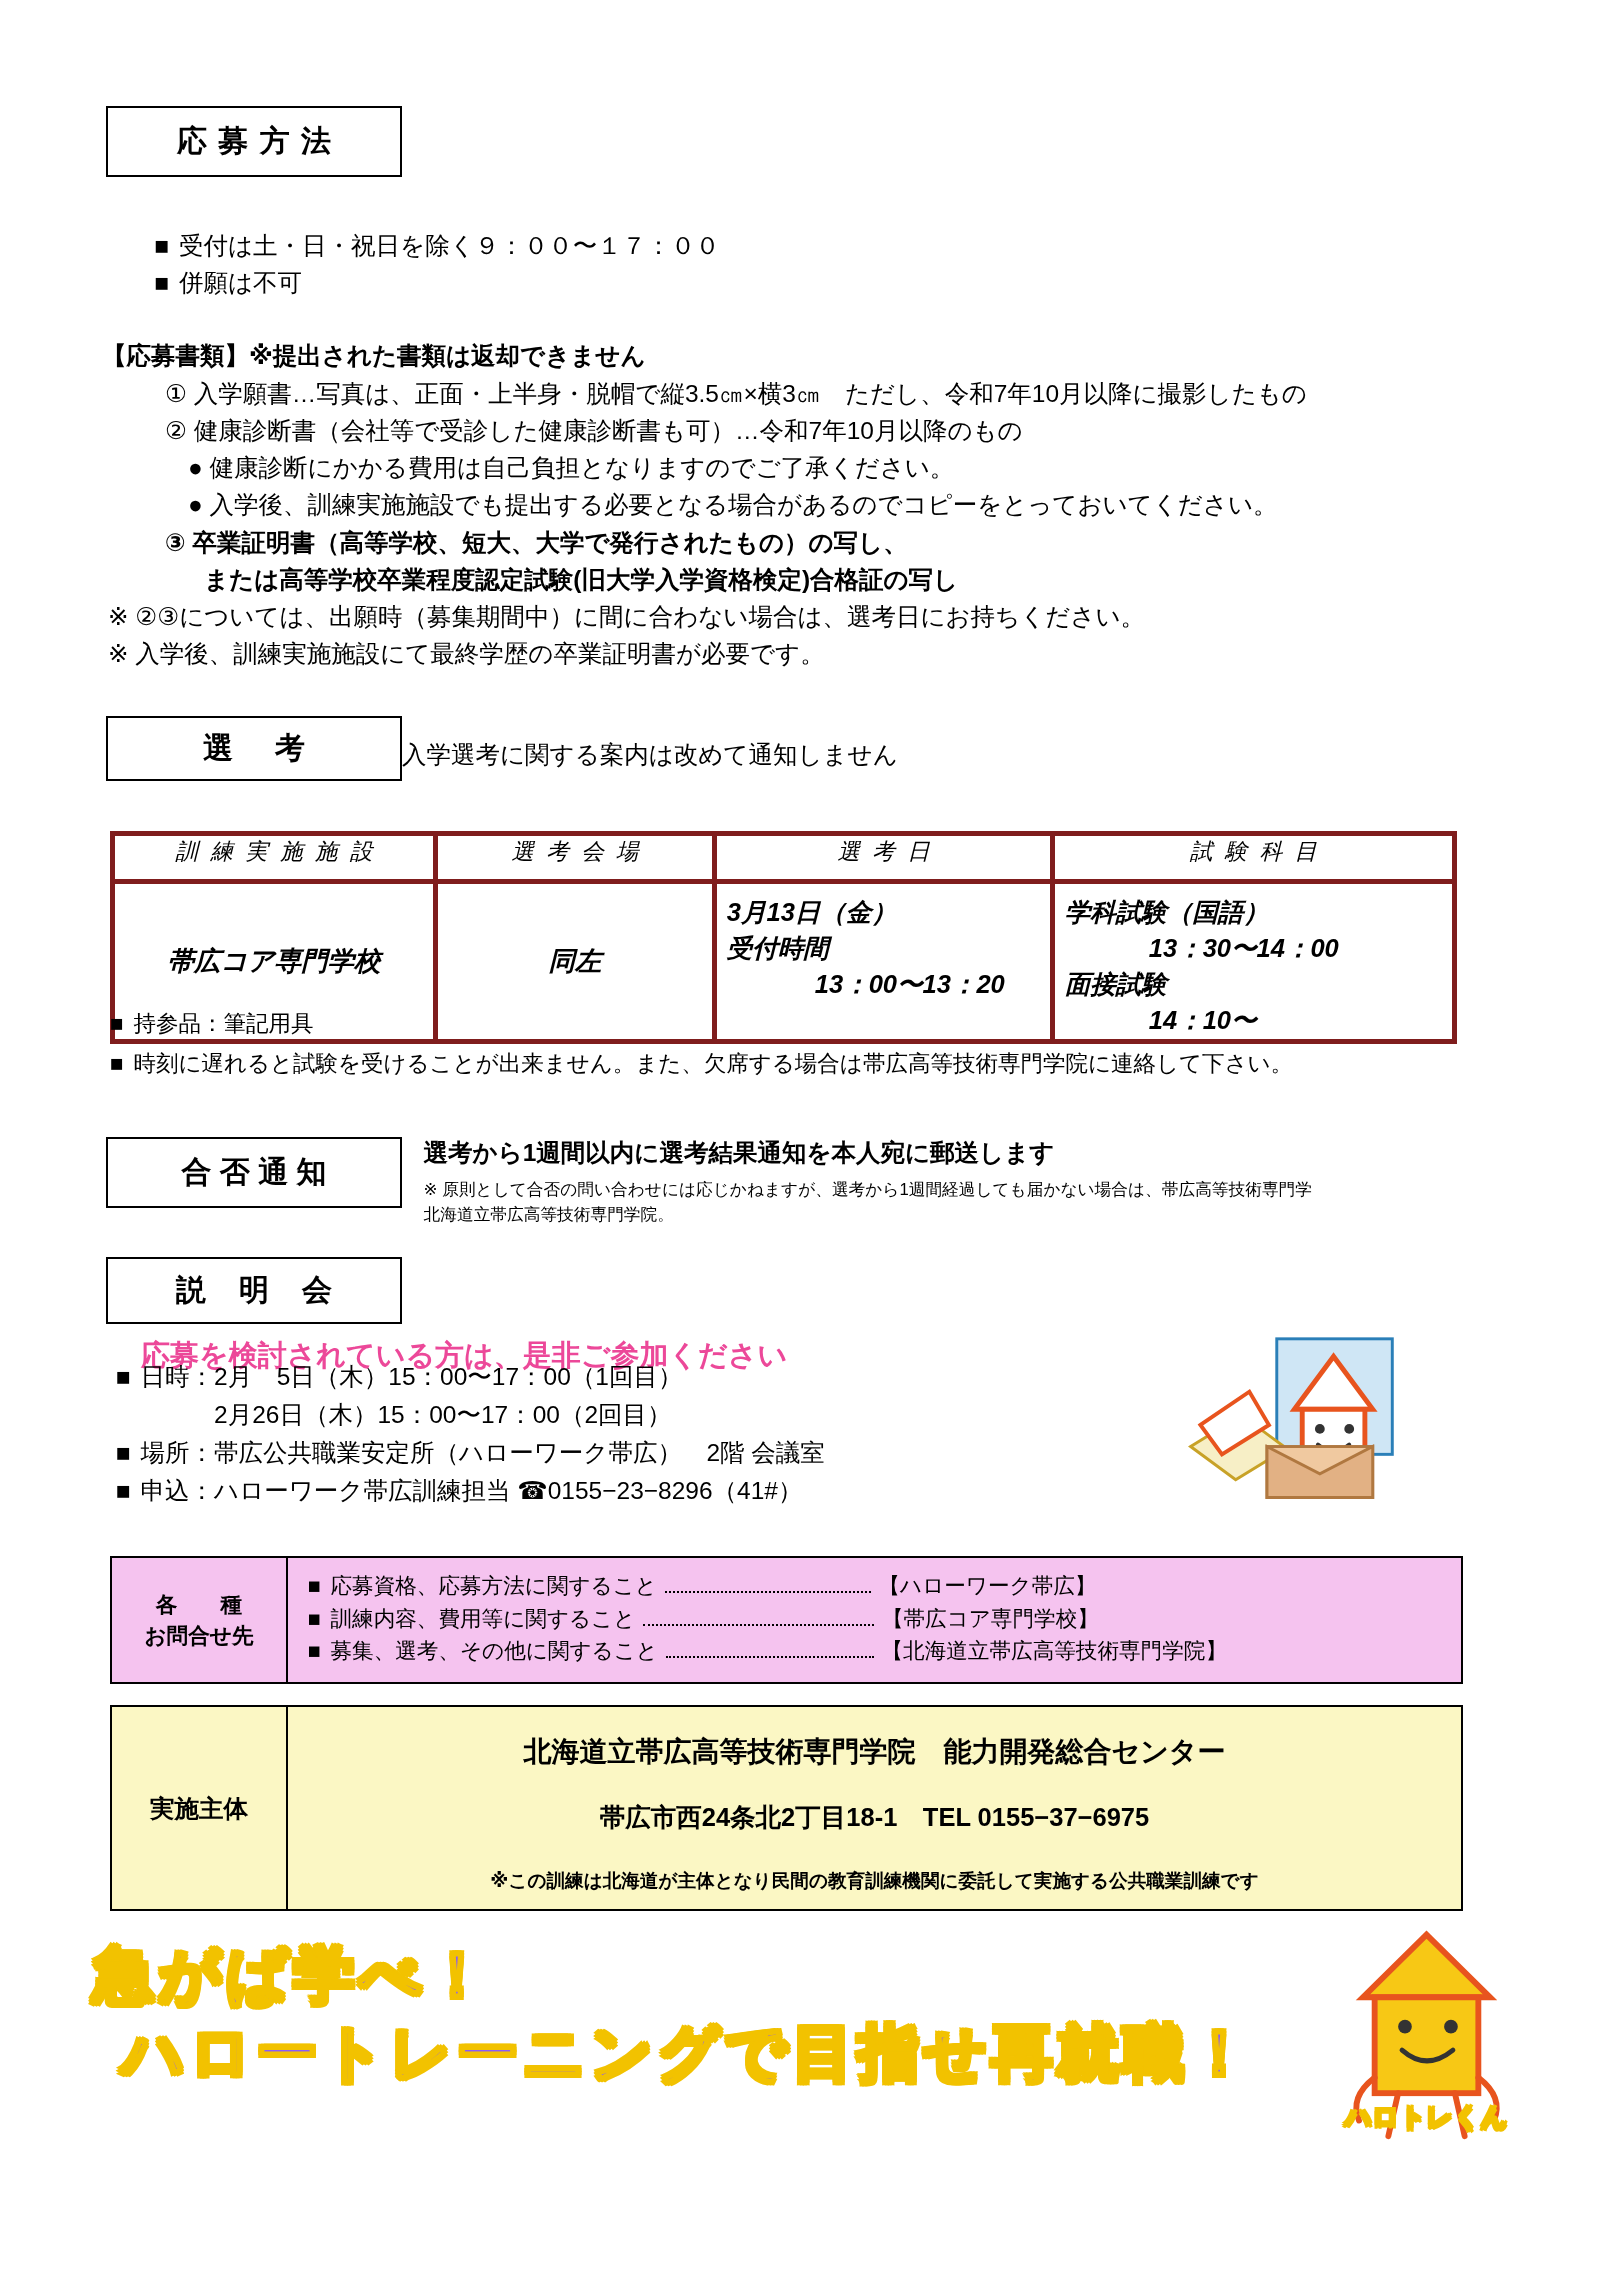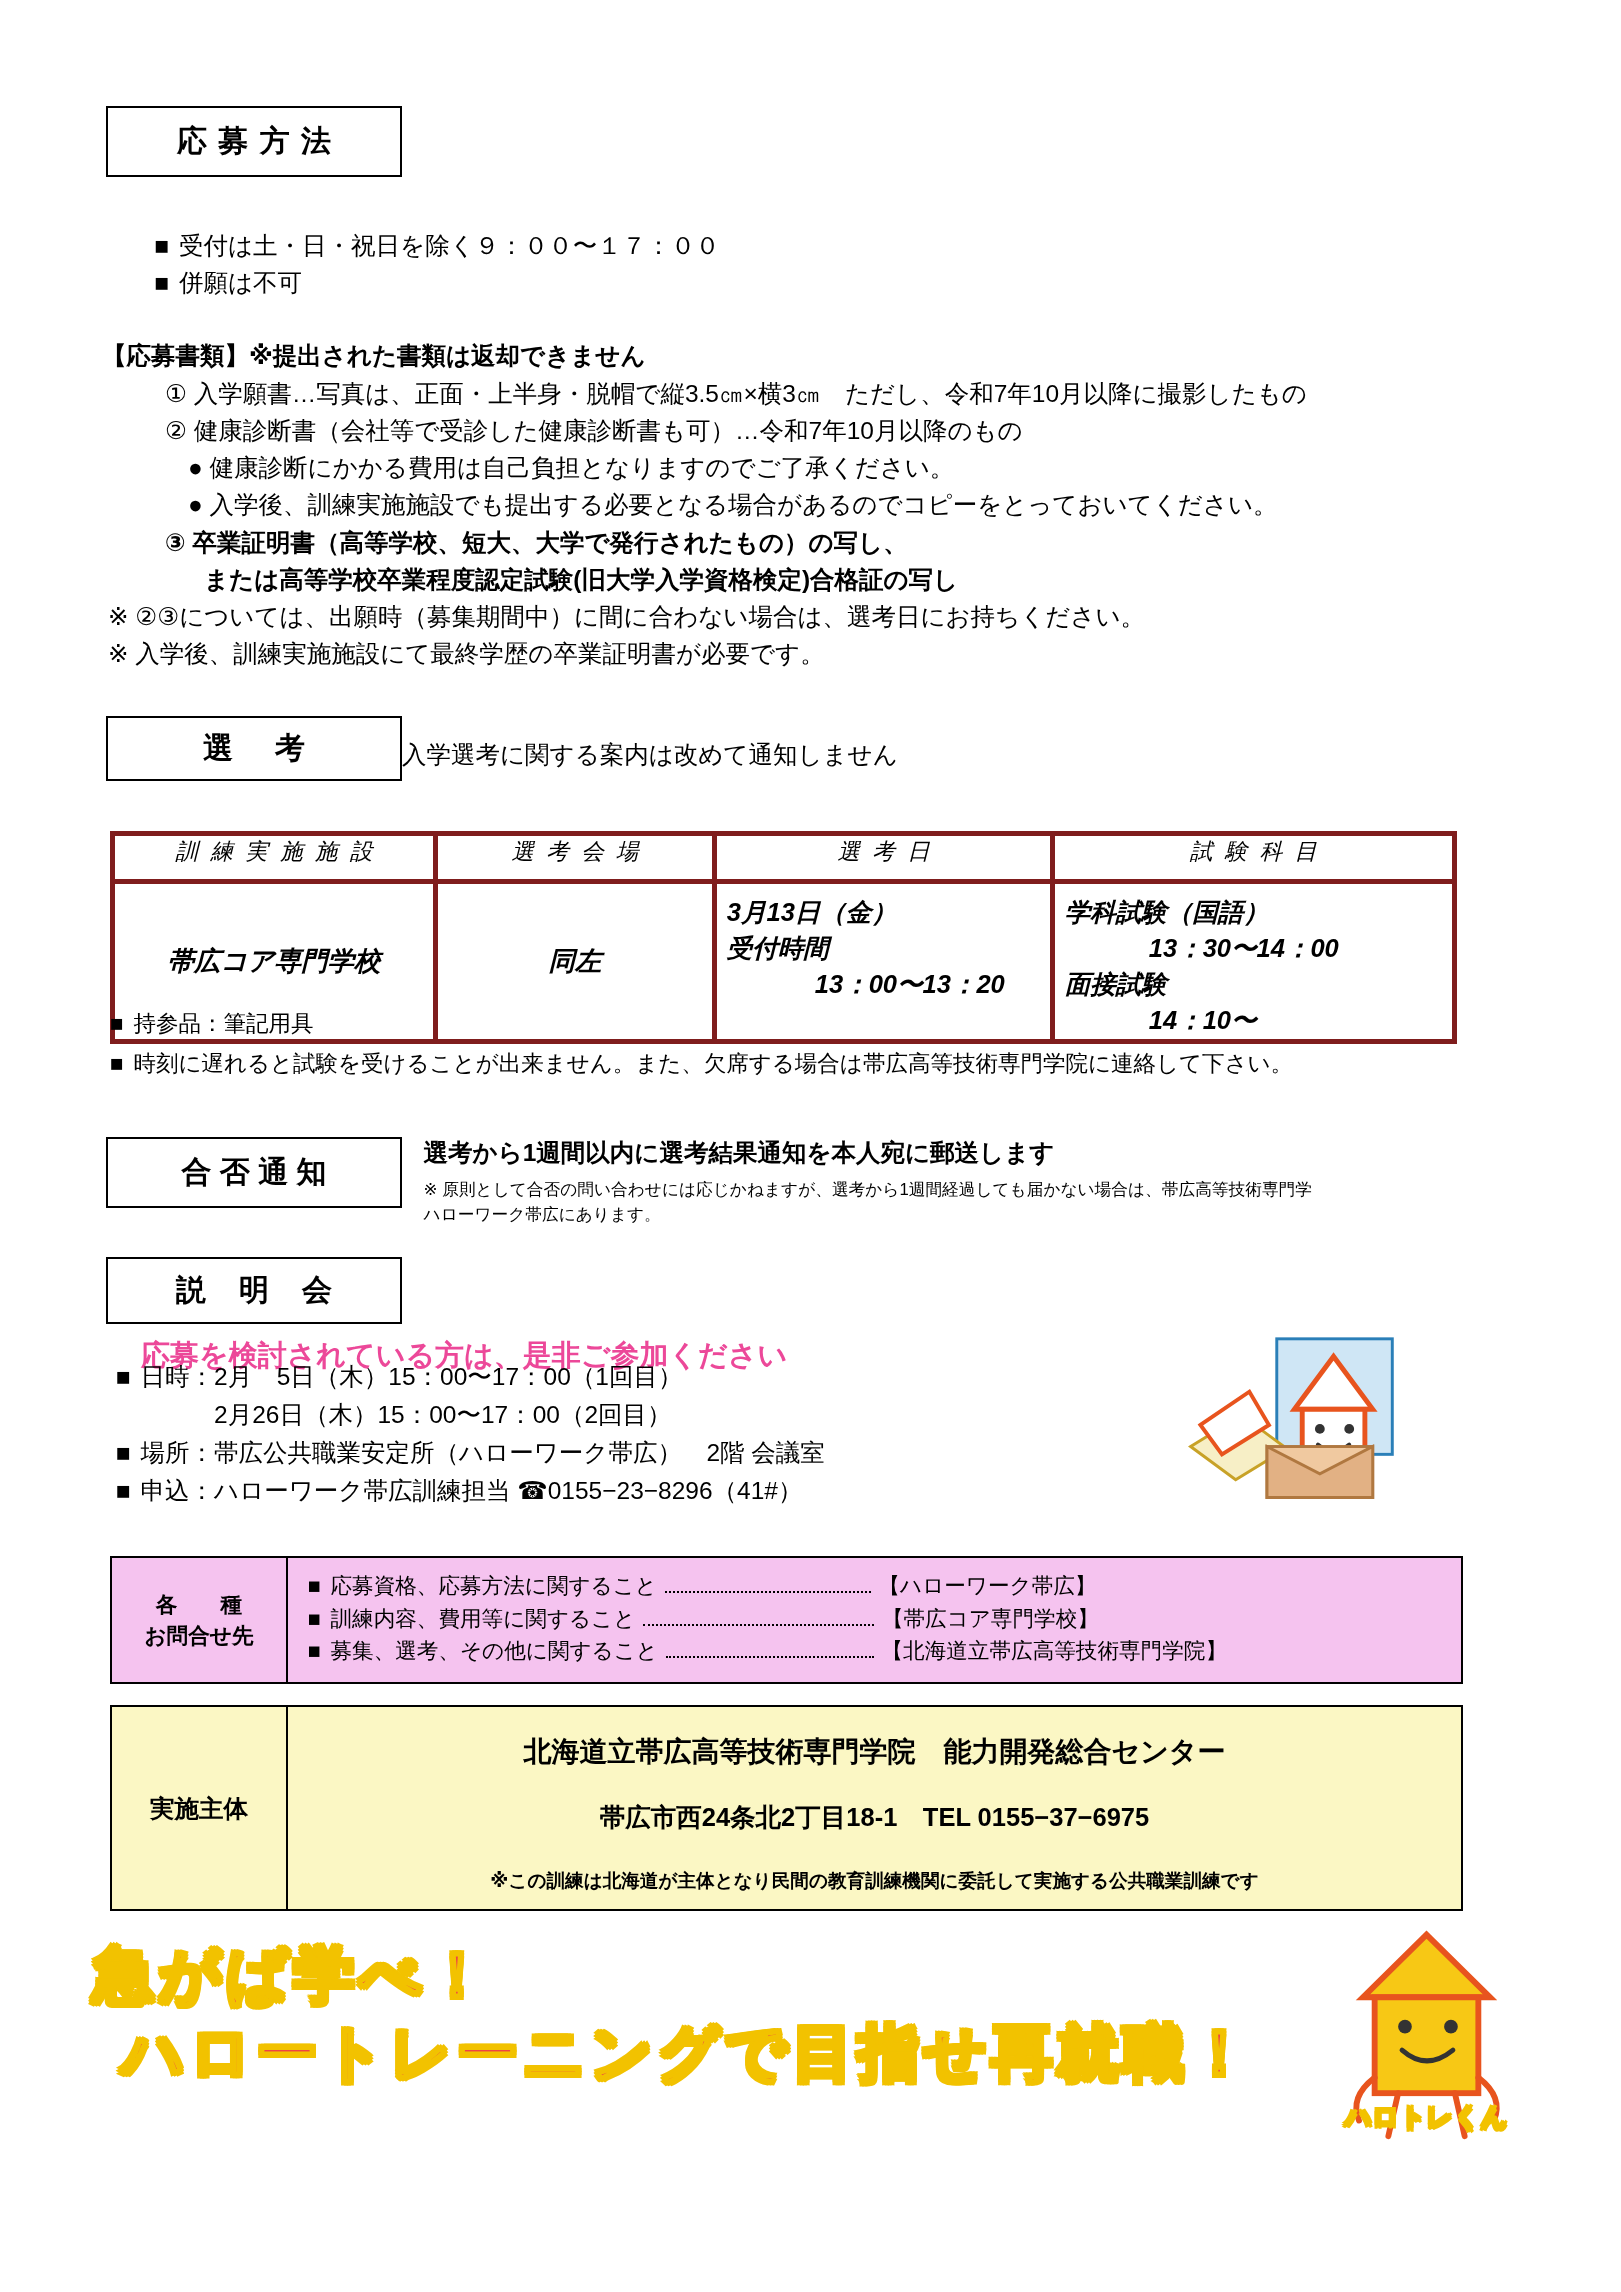--- a/index.html
+++ b/index.html
@@ -344,21 +344,21 @@
   
   #slogan {
     position: absolute;
     left: 93px;
     top: 1936px;
     width: 1304px;
   }
   .sl {
     font-size: 61px;
     font-weight: bold;
-    color: #ef4444;
+    color: #8b5cf6;
     -webkit-text-stroke: 2.9px #f2c200;
     text-shadow:
       -2.9px -2.9px 0 #f2c200, 2.9px -2.9px 0 #f2c200,
       -2.9px  2.9px 0 #f2c200, 2.9px  2.9px 0 #f2c200,
        0   -2.9px 0 #f2c200, 0    2.9px 0 #f2c200,
       -2.9px  0   0 #f2c200, 2.9px  0   0 #f2c200;
     letter-spacing: 0.08em;
     line-height: 1.28;
     white-space: nowrap;
   }
@@ -450,21 +450,21 @@
     <div class="n"><span class="mk">■</span><span>持参品：筆記用具</span></div>
     <div class="n"><span class="mk">■</span><span>時刻に遅れると試験を受けることが出来ません。また、欠席する場合は帯広高等技術専門学院に連絡して下さい。</span></div>
   </div>
 
   <div id="sec-result" class="row">
     <div id="result-hdr" class="hdr-box">合否通知</div>
     <div id="result-body">
       <div id="result-main">選考から1週間以内に選考結果通知を本人宛に郵送します</div>
       <div id="result-sub">
         <div>※ 原則として合否の問い合わせには応じかねますが、選考から1週間経過しても届かない場合は、帯広高等技術専門学</div>
-        <div>ハローワーク帯広にあります。</div>
+        <div>北海道立帯広高等技術専門学院。</div>
       </div>
     </div>
   </div>
 
   <div id="sec-brief" class="row">
     <div id="brief-hdr" class="hdr-box"><span>説明会</span></div>
     <div id="brief-lead">応募を検討されている方は、是非ご参加ください</div>
   </div>
 
   <div id="brief-det">

